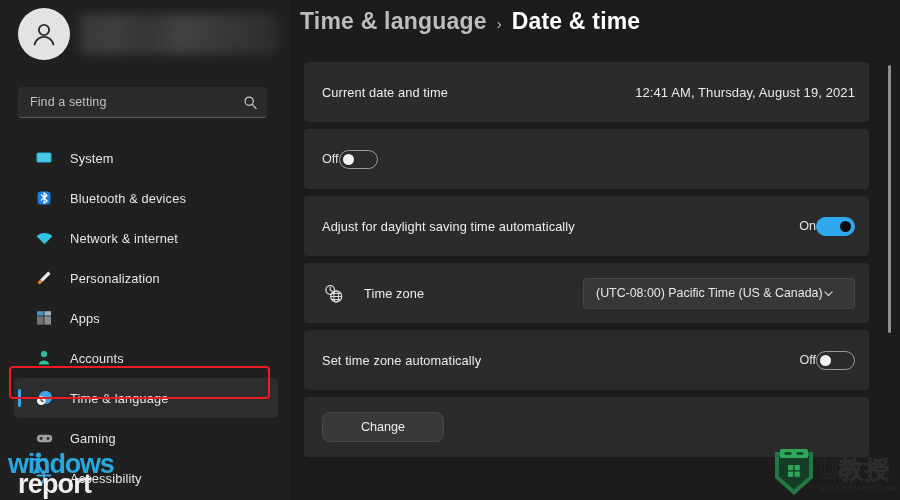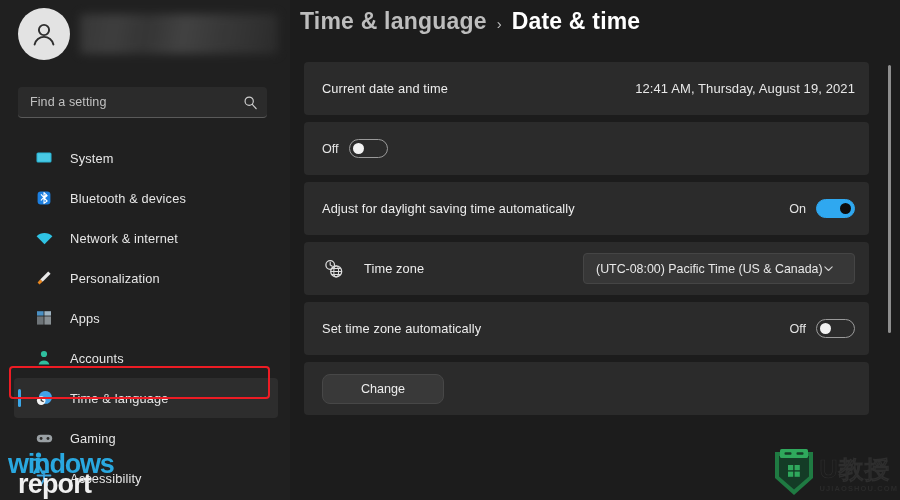--- a/index.html
+++ b/index.html
@@ -183,21 +183,21 @@
     position: absolute;
     left: 14px;
     top: 62px;
     width: 565px;
   }
 
   .card {
     position: relative;
     background: #2b2b2b;
     border-radius: 4px;
-    height: 53px;
+    height: 60px;
     margin-bottom: 7px;
     display: flex;
     align-items: center;
     padding: 0 14px 0 18px;
   }
 
   .card-left {
     display: flex;
     align-items: center;
     flex: 1;
@@ -227,21 +227,20 @@
 
   .card-right {
     display: flex;
     align-items: center;
     flex: 0 0 auto;
   }
 
   .toggle-state {
     color: #e4e4e4;
     font-size: 12.6px;
-    margin-right: 10px;
   }
 
   .toggle {
     position: relative;
     width: 39px;
     height: 19px;
     border-radius: 10px;
     flex: 0 0 39px;
     cursor: default;
   }

